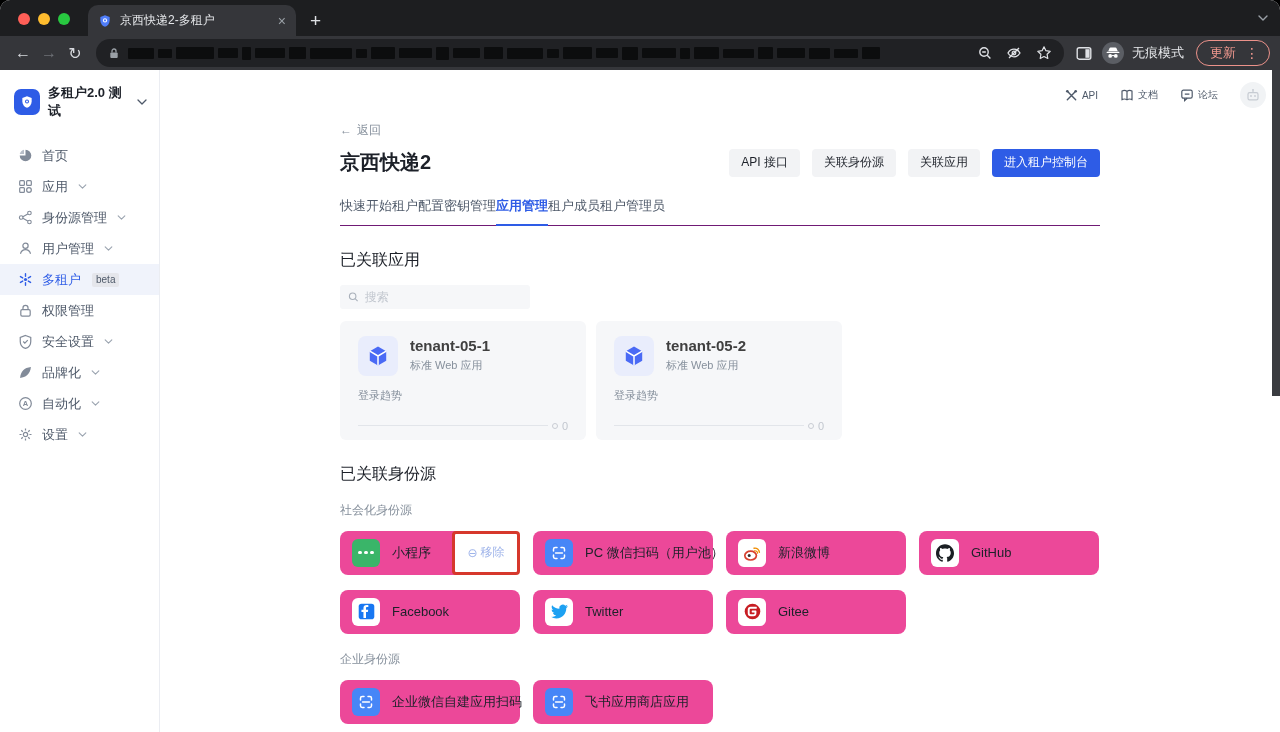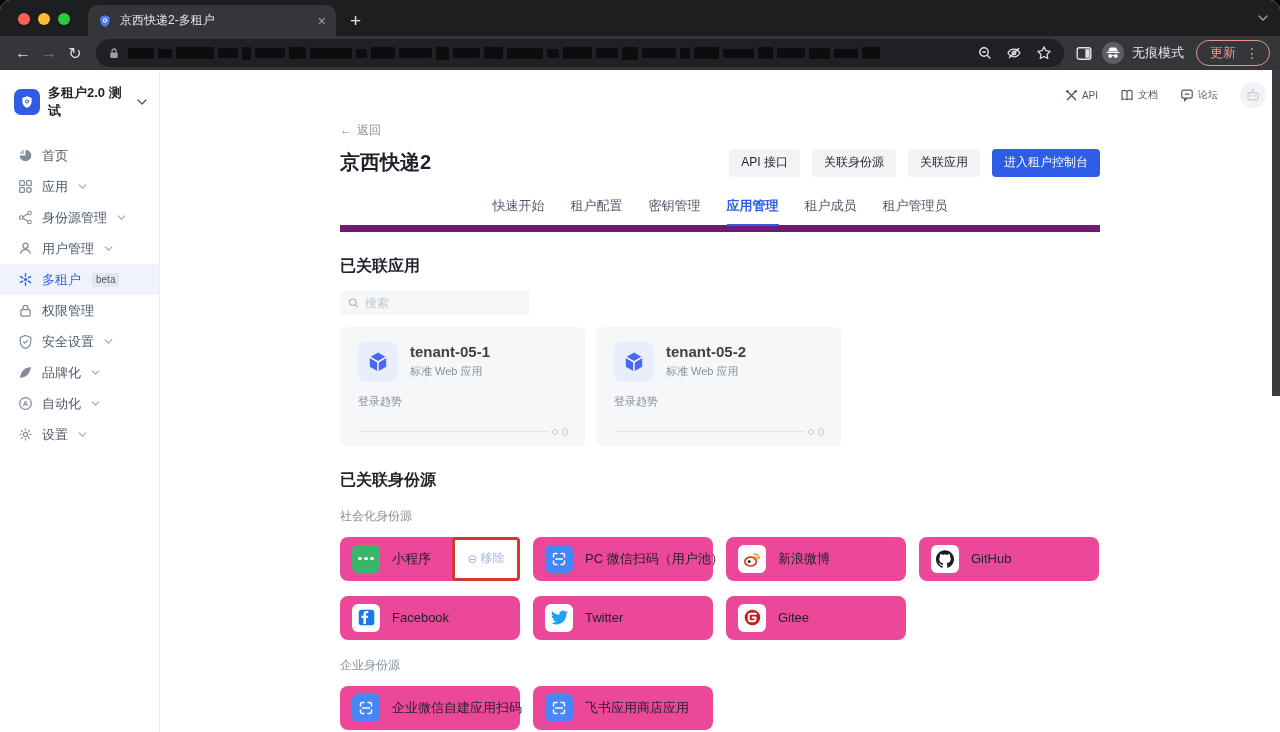--- a/index.html
+++ b/index.html
@@ -5,21 +5,21 @@
   * { margin:0; padding:0; box-sizing:border-box; }
   html,body { width:1280px; height:732px; overflow:hidden; }
   body { font-family:"Liberation Sans","DejaVu Sans",sans-serif; background:#000; }
   .window { width:1280px; height:732px; display:flex; flex-direction:column; border-radius:10px 10px 0 0; overflow:hidden; background:#fff; }
 
   
   .tabstrip { height:36px; background:#1d1e20; position:relative; display:flex; align-items:flex-end; flex:none; }
   .traffic { position:absolute; left:18px; top:13px; display:flex; gap:8px; }
   .traffic span { width:12px; height:12px; border-radius:50%; display:block; }
   .tl-close { background:#ff5f57; } .tl-min { background:#febc2e; } .tl-max { background:#28c840; }
-  .tab { margin-left:88px; width:248px; height:31px; background:#35363a; border-radius:10px 10px 0 0; display:flex; align-items:center; padding:0 10px; gap:8px; }
+  .tab { margin-left:88px; width:208px; height:31px; background:#35363a; border-radius:10px 10px 0 0; display:flex; align-items:center; padding:0 10px; gap:8px; }
   .tab-title { color:#e4e6e9; font-size:12px; flex:1; white-space:nowrap; overflow:hidden; }
   .tab-close { color:#9aa0a6; font-size:14px; line-height:1; cursor:pointer; }
   .newtab { color:#dfe1e4; font-size:19px; margin:0 0 6px 14px; line-height:1; cursor:pointer; }
   .strip-chev { position:absolute; right:12px; top:15px; cursor:pointer; }
 
   .toolbar { height:34px; background:#35363a; display:flex; align-items:center; padding:0 10px; flex:none; }
   .nav-btn { color:#d8dade; font-size:16px; width:26px; text-align:center; cursor:pointer; }
   .nav-btn.fwd { color:#6f7277; }
   .addressbar { flex:1; height:28px; background:#202124; border-radius:14px; display:flex; align-items:center; padding:0 12px; margin:0 8px; gap:8px; }
   .redaction { flex:1; display:flex; align-items:center; gap:4px; overflow:hidden; }
@@ -48,26 +48,26 @@
   .avatar { width:26px; height:26px; border-radius:50%; background:#f1f3f5; display:flex; align-items:center; justify-content:center; cursor:pointer; }
 
   .content { width:760px; margin-left:180px; padding-top:50px; }
   .back { font-size:12px; color:#86909c; display:inline-flex; gap:5px; align-items:center; cursor:pointer; }
   .title-row { display:flex; align-items:center; margin-top:10px; }
   .page-title { font-size:20px; font-weight:bold; color:#1d2129; flex:1; }
   .btns { display:flex; gap:12px; }
   .btn { height:28px; padding:0 12px; border-radius:4px; background:#f2f3f5; color:#1d2129; font-size:12px; display:flex; align-items:center; border:none; cursor:pointer; font-family:inherit; }
   .btn.primary { background:#2e5ce6; color:#fff; }
 
-  .tabs { display:flex; gap:26px; margin-top:20px; border-bottom:7px solid #701a75;justify-content:center; }
+  .tabs { display:flex; margin-top:20px; border-bottom:1px solid #701a75; }
   .tabbtn { font-size:13px; color:#4e5969; padding-bottom:10px; position:relative; cursor:pointer; }
   .tabbtn.active { color:#2e5ce6; font-weight:bold; }
   .tabbtn.active:after { content:""; position:absolute; left:0; right:0; bottom:-1px; height:2px; background:#2e5ce6; }
 
-  .sec-h { font-size:16px; font-weight:bold; color:#1d2129; margin-top:24px; }
+  .sec-h { font-size:16px; font-weight:normal; color:#1d2129; margin-top:24px; }
   .search { margin-top:14px; width:190px; height:24px; background:#f6f7f9; border-radius:3px; display:flex; align-items:center; padding:0 8px; gap:6px; }
   .search input { border:none; background:transparent; outline:none; font-size:12px; width:100%; color:#000000; font-family:inherit; }
   .search input::placeholder { color:#c2c7cf; }
 
   .app-cards { display:flex; gap:10px; margin-top:12px; }
   .app-card { width:246px; height:119px; background:#f6f7f9; border-radius:6px; padding:15px 18px 14px 18px; cursor:pointer; }
   .app-card-head { display:flex; gap:12px; align-items:center; }
   .app-ic { width:40px; height:40px; border-radius:8px; background:#e9edfc; display:flex; align-items:center; justify-content:center; flex:none; }
   .app-name { font-size:15px; font-weight:bold; color:#404040; line-height:1.1; }
   .app-type { font-size:11px; color:#86909c; margin-top:4px; }

